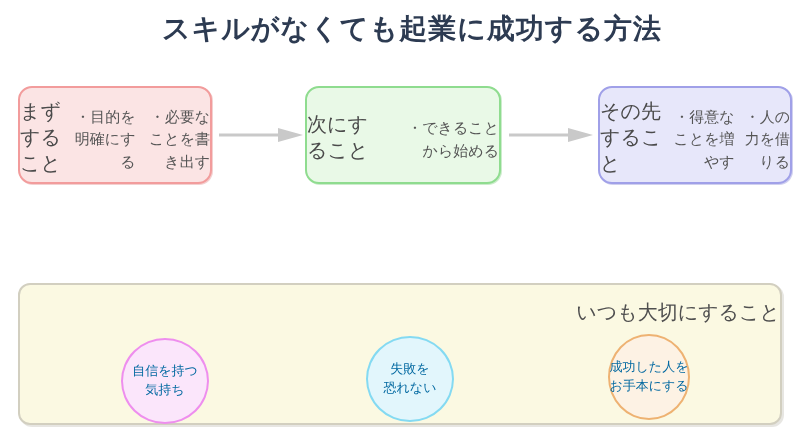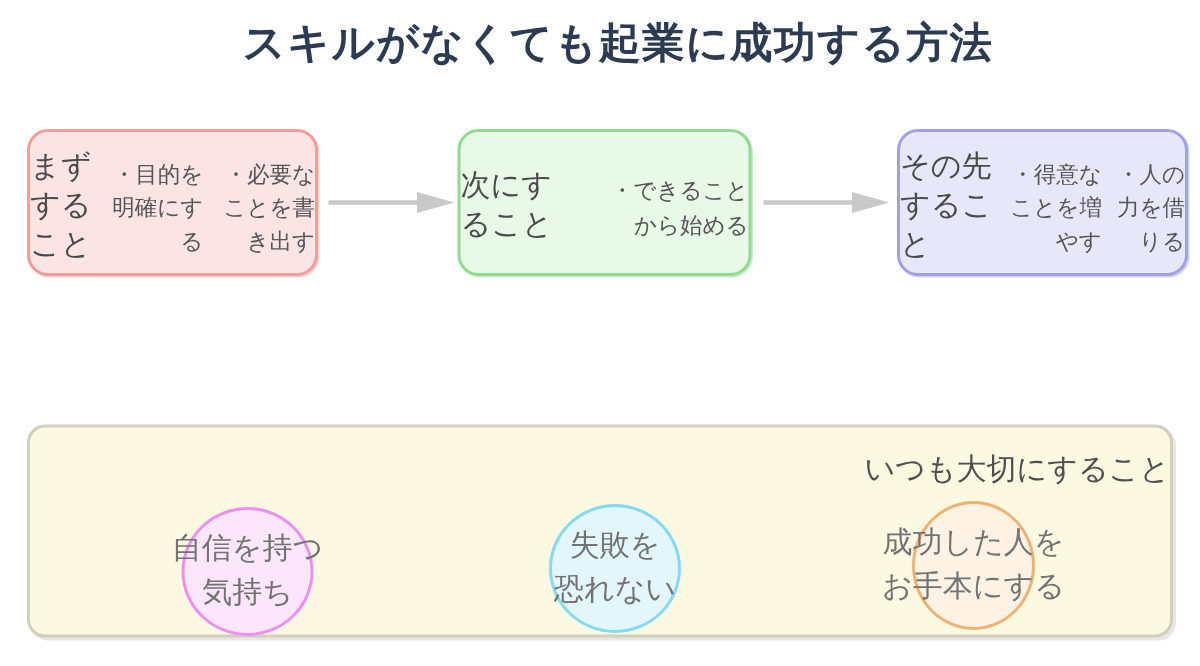--- a/index.html
+++ b/index.html
@@ -36,21 +36,21 @@
     background:#fbf9e2;border:2px solid #d2cfc0;border-radius:12px;
     box-shadow:2px 2px 0 rgba(120,115,95,.18);
   }
   .always-title{
     position:absolute;top:14px;left:0;width:100%;text-align:right;
     font-size:20px;color:#4f4f4f;
   }
   .bubble{
     position:absolute;box-sizing:border-box;border-radius:50%;border:2px solid;
     display:flex;flex-direction:column;align-items:center;justify-content:center;
-    font-size:20px;color:#737373;line-height:1.45;white-space:nowrap;text-align:center;
+    font-size:13px;color:#0369a1;line-height:1.45;white-space:nowrap;text-align:center;
   }
   .bubble-pink{left:101px;top:53px;width:88px;height:86px;background:#fbe6fb;border-color:#ee8eee;}
   .bubble-cyan{left:346px;top:51px;width:88px;height:86px;background:#e2f6fc;border-color:#84daf2;}
   .bubble-orange{left:588px;top:49px;width:82px;height:86px;background:#fdf2e4;border-color:#eeb272;}
 </style>
 </head>
 <body>
 
 <div class="canvas">
 

